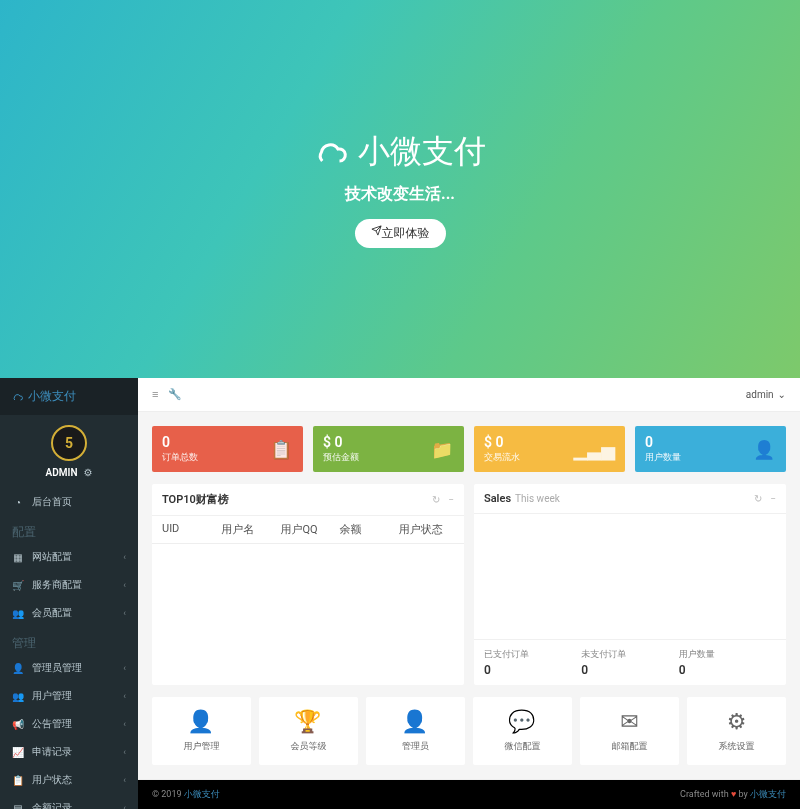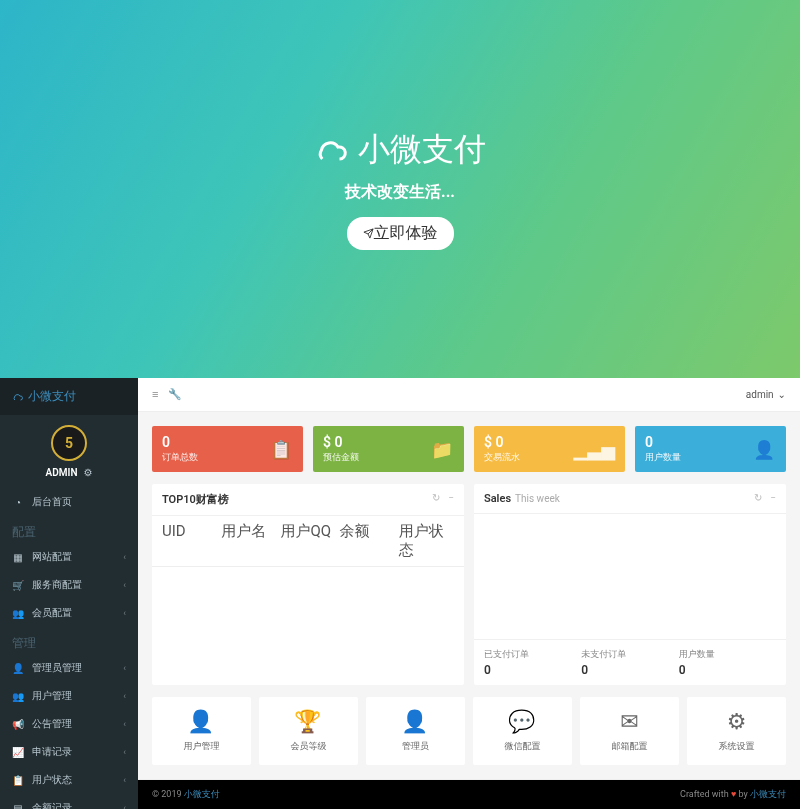--- a/index.html
+++ b/index.html
@@ -1,21 +1,21 @@
 <!DOCTYPE html>
 <html><head>
 <meta charset="utf-8">
 <style>
 *{margin:0;padding:0;box-sizing:border-box;font-family:-apple-system,BlinkMacSystemFont,"Segoe UI",Roboto,sans-serif}
 body{width:800px;height:809px;overflow:hidden}
 .hero{width:100%;height:378px;background:linear-gradient(120deg,#2db5c9 0%,#3ec5b8 35%,#5dc98a 65%,#7dc96b 100%);display:flex;flex-direction:column;align-items:center;justify-content:center;color:#fff;position:relative}
 .hero-logo{display:flex;align-items:center;gap:8px;font-size:32px;font-weight:300}
 .hero-tagline{font-size:16px;font-weight:700;margin-top:10px}
 .hero-sub{font-size:13px;margin-top:4px;opacity:0.95}
-.hero-btn{background:#fff;color:#333;border:none;border-radius:16px;padding:6px 16px;font-size:16px;margin-top:14px;cursor:pointer;display:flex;align-items:center;}
+.hero-btn{background:#fff;color:#333;border:none;border-radius:16px;padding:6px 16px;font-size:12px;margin-top:14px;cursor:pointer;display:flex;}
 .app{width:100%;height:431px;display:flex;background:#f5f5f5;font-size:10px}
 .sidebar{width:138px;background:#222d32;color:#b8c7ce;flex-shrink:0;overflow:hidden}
 .sb-brand{background:#1a2226;padding:10px 12px;color:#3c8dbc;font-size:12px;display:flex;align-items:center;gap:4px}
 .sb-user{text-align:center;padding:10px 0}
 .sb-avatar{width:36px;height:36px;border-radius:50%;background:#1a1a1a;border:2px solid #d4af37;display:inline-flex;align-items:center;justify-content:center;color:#d4af37;font-weight:bold;font-size:14px}
 .sb-user-info{display:flex;align-items:center;justify-content:center;gap:6px;margin-top:6px}
 .sb-username{color:#fff;font-size:10px;font-weight:600}
 .sb-gear{color:#b8c7ce;cursor:pointer}
 .sb-item,.sb-heading{padding:7px 12px;display:flex;align-items:center;gap:8px;cursor:pointer;font-size:10px}
 .sb-heading{color:#4b646f;font-size:12px;cursor:default;padding-top:8px;padding-bottom:2px}
@@ -28,26 +28,26 @@
 .content{flex:1;padding:14px;display:flex;flex-direction:column;gap:12px;overflow:hidden}
 .stats{display:flex;gap:10px}
 .stat{flex:1;height:46px;color:#fff;display:flex;align-items:center;padding:0 10px;border-radius:2px}
 .stat.red{background:#e7604a}.stat.green{background:#7cb342}.stat.yellow{background:#f6bb42}.stat.blue{background:#3bafda}
 .stat-text{display:flex;flex-direction:column;gap:1px}
 .stat-val{font-size:14px;font-weight:600}
 .stat-label{font-size:9px;opacity:0.9}
 .stat-icon{margin-left:auto;font-size:18px;opacity:0.85}
 .panels{display:flex;gap:10px;flex:1;min-height:0}
 .panel{flex:1;background:#fff;border-radius:2px;display:flex;flex-direction:column}
-.panel-hd{padding:8px 10px;display:flex;align-items:flex-start;border-bottom:1px solid #f0f0f0}
+.panel-hd{padding:8px 10px;display:flex;align-items:center;border-bottom:1px solid #f0f0f0}
 .panel-title{font-size:11px;font-weight:600;color:#333}
 .panel-sub{color:#aaa;font-weight:400;margin-left:4px;font-size:10px}
 .panel-tools{margin-left:auto;display:flex;gap:8px;color:#bbb;font-size:10px}
 .panel-tools span{cursor:pointer}
-.th-row{display:flex;padding:6px 10px;gap:4px;color:#555;font-size:15px;border-bottom:1px solid #eee}
+.th-row{display:flex;padding:6px 10px;gap:4px;color:#555;font-size:11px;border-bottom:1px solid #eee}
 .th-row span{flex:1}
 .panel-body{flex:1}
 .panel-ft{display:flex;padding:8px 10px;border-top:1px solid #f0f0f0}
 .ft-col{flex:1;}
 .ft-label{font-size:9px;color:#888}
 .ft-val{font-size:12px;font-weight:600;color:#333;margin-top:2px}
 .shortcuts{display:flex;gap:8px}
 .sc{flex:1;background:#fff;border-radius:2px;display:flex;flex-direction:column;align-items:center;justify-content:center;padding:12px 0;cursor:pointer;color:#666}
 .sc-icon{font-size:22px;margin-bottom:6px}
 .sc-label{font-size:9px}

